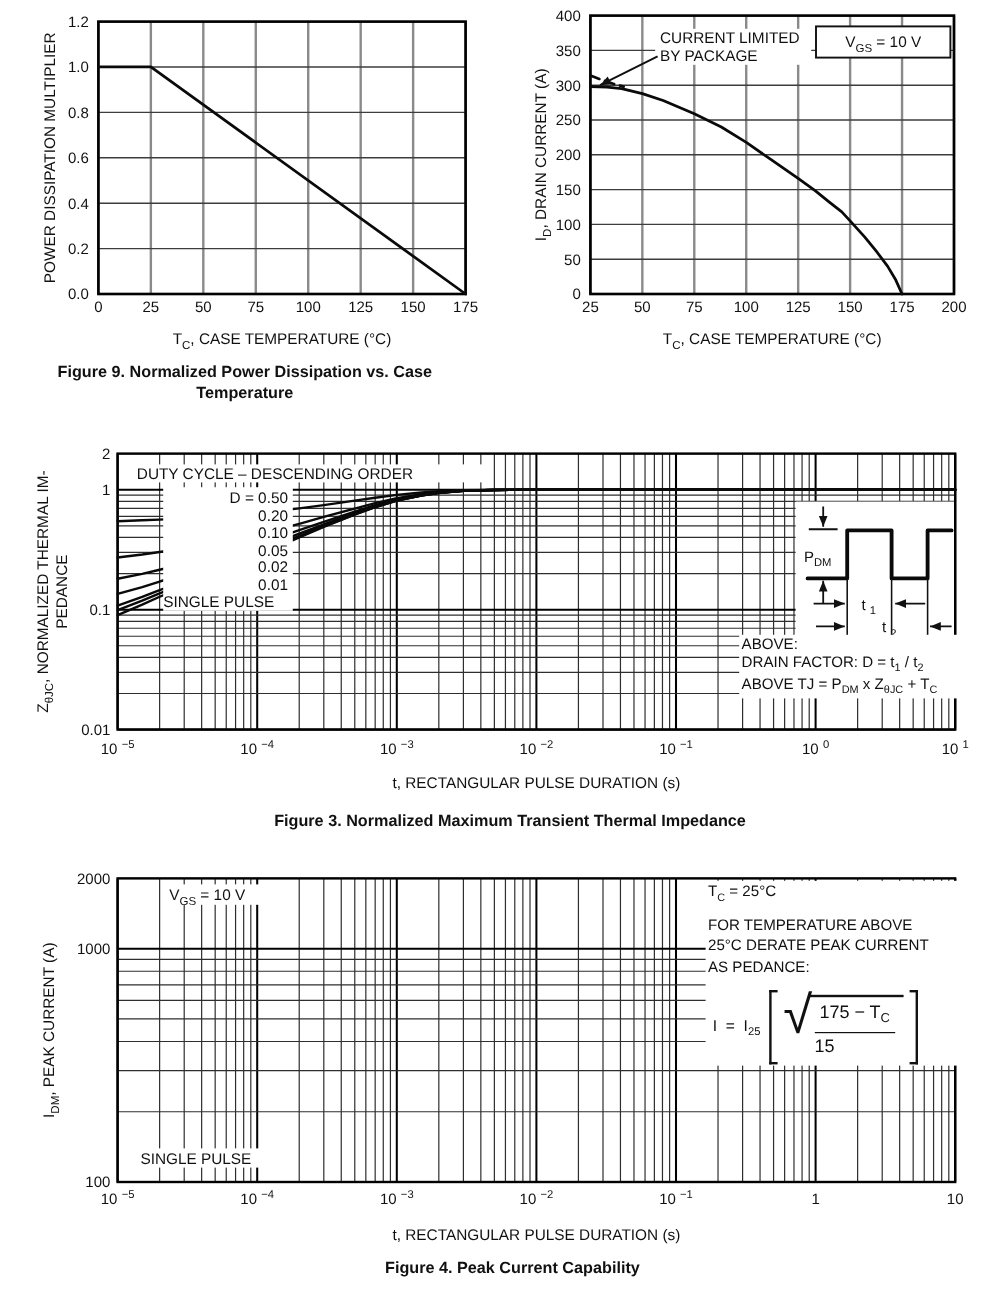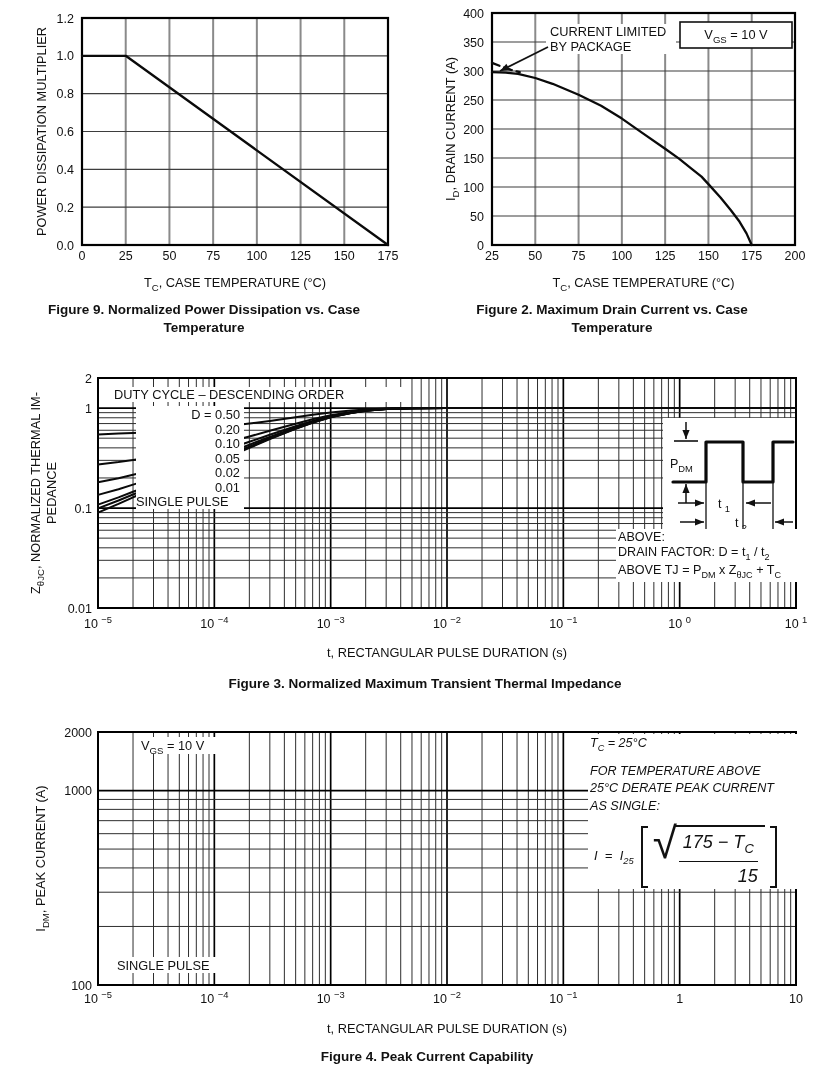--- a/index.html
+++ b/index.html
@@ -4,30 +4,30 @@
 <style>
   html,body{margin:0;padding:0;background:#fff;}
   .page{position:relative;width:818px;height:1084px;background:#ffffff;
         font-family:"Liberation Sans",sans-serif;color:#111;overflow:hidden;}
   .page svg{position:absolute;}
   svg text{font-family:"Liberation Sans",sans-serif;fill:#111;}
   .caption{position:absolute;font-weight:bold;font-size:13.5px;line-height:1.32;text-align:center;}
   .cap2line{padding:0 42px;box-sizing:border-box;}
   sub{font-size:0.72em;}
   .notes{position:absolute;background:#fff;font-size:12.6px;line-height:1.22;padding:1px 2px;}
-  .note4{position:absolute;background:#fff;font-size:12.6px;line-height:1.38;padding:1px 2px;font-style:italic;}
+  .note4{position:absolute;background:#fff;font-size:12.6px;line-height:1.38;padding:1px 2px;}
   .tcline{margin-bottom:9px;}
   .formula{display:flex;align-items:center;margin-top:10px;margin-left:4px;}
   .flhs{font-size:13px;margin-right:7px;white-space:pre;text-align:center;}
   .bkt{width:7px;height:62px;border:2.4px solid #111;display:inline-block;box-sizing:border-box;}
   .bl{border-right:none;margin-right:5px;}
   .br{border-left:none;margin-left:5px;}
   .sqrt{display:flex;align-items:flex-start;}
   .rad{font-size:44px;line-height:0.82;margin-right:-3px;}
-  .sbody{display:inline-block;border-top:2px solid #111;padding:3px 7px 0 5px;text-align:right;font-size:18px;}
+  .sbody{display:inline-block;border-top:2px solid #111;padding:3px 7px 0 5px;text-align:left;font-size:15px;}
   .num{display:block;border-bottom:1.5px solid #111;padding:0 4px 3px;white-space:nowrap;}
   .den{display:block;padding-top:2px;}
 </style>
 </head>
 <body>
 
 <div class="page">
 
   <svg id="fig1" width="410" height="298" style="left:0;top:0">
       <rect x="0" y="0" width="410" height="298" fill="#fff"></rect>
@@ -116,21 +116,20 @@
       <text x="142" y="36" font-size="12.8" text-anchor="start"><tspan dy="0">CURRENT LIMITED</tspan></text>
       <text x="142" y="51" font-size="12.8" text-anchor="start"><tspan dy="0">BY PACKAGE</tspan></text>
       <line x1="140" y1="47" x2="92" y2="71" stroke="#111" stroke-width="1.7"></line>
       <polygon points="92.0,71.0 101.7,70.2 98.4,63.8" fill="#111"></polygon>
       <rect x="272" y="22" width="112" height="26" fill="#fff" stroke="#111" stroke-width="1.6"></rect>
       <text x="328" y="39" font-size="12.8" text-anchor="middle"><tspan dy="0">V</tspan><tspan dy="4" font-size="9.600000000000001">GS</tspan><tspan dy="-4"> = 10 V</tspan></text>
     </svg>
 
   <div class="caption cap2line" style="left:2px;top:301px;width:404px">Figure 9. Normalized Power Dissipation vs. Case Temperature</div>
 
-  <div class="caption cap2line" style="left:410px;top:301px;width:404px">Figure 2. Maximum Drain Current vs. Case Temperature</div>
 
   <svg id="fig3" width="818" height="312" style="left:0;top:362px">
       <rect x="0" y="0" width="818" height="312" fill="#fff"></rect>
       <g>
         <line x1="98" y1="16" x2="98" y2="246" stroke="#000" stroke-width="1.7"></line>
         <line x1="133.0198228289098" y1="16" x2="133.0198228289098" y2="246" stroke="#2e2e2e" stroke-width="1"></line>
         <line x1="153.50510596572076" y1="16" x2="153.50510596572076" y2="246" stroke="#2e2e2e" stroke-width="1"></line>
         <line x1="168.03964565781965" y1="16" x2="168.03964565781965" y2="246" stroke="#2e2e2e" stroke-width="1"></line>
         <line x1="179.3135105044235" y1="16" x2="179.3135105044235" y2="246" stroke="#2e2e2e" stroke-width="1"></line>
         <line x1="188.52492879463057" y1="16" x2="188.52492879463057" y2="246" stroke="#2e2e2e" stroke-width="1"></line>
@@ -353,21 +352,21 @@
       <rect x="137" y="25" width="82" height="17" fill="#fff"></rect>
       <text x="141" y="38" font-size="12.8" text-anchor="start"><tspan dy="0">V</tspan><tspan dy="4" font-size="9.600000000000001">GS</tspan><tspan dy="-4"> = 10 V</tspan></text>
       <rect x="113" y="245" width="103" height="16" fill="#fff"></rect>
       <text x="117" y="258" font-size="12.8" text-anchor="start"><tspan dy="0">SINGLE PULSE</tspan></text>
     </svg>
 
   <div class="note4" style="left:588px;top:734px;width:206px">
     <div class="tcline"><span>T</span><sub>C</sub><span> = 25°C</span></div>
     <div>FOR TEMPERATURE ABOVE</div>
     <div>25°C DERATE PEAK CURRENT</div>
-    <div>AS SINGLE:</div>
+    <div>AS PEDANCE:</div>
     <div class="formula">
       <span class="flhs"><span>I  =  I</span><sub>25</sub></span>
       <span class="bkt bl"></span>
       <span class="sqrt">
         <span class="rad">√</span>
         <span class="sbody">
           <span class="num"><span>175 − T</span><sub>C</sub></span>
           <span class="den">15</span>
         </span>
       </span>

